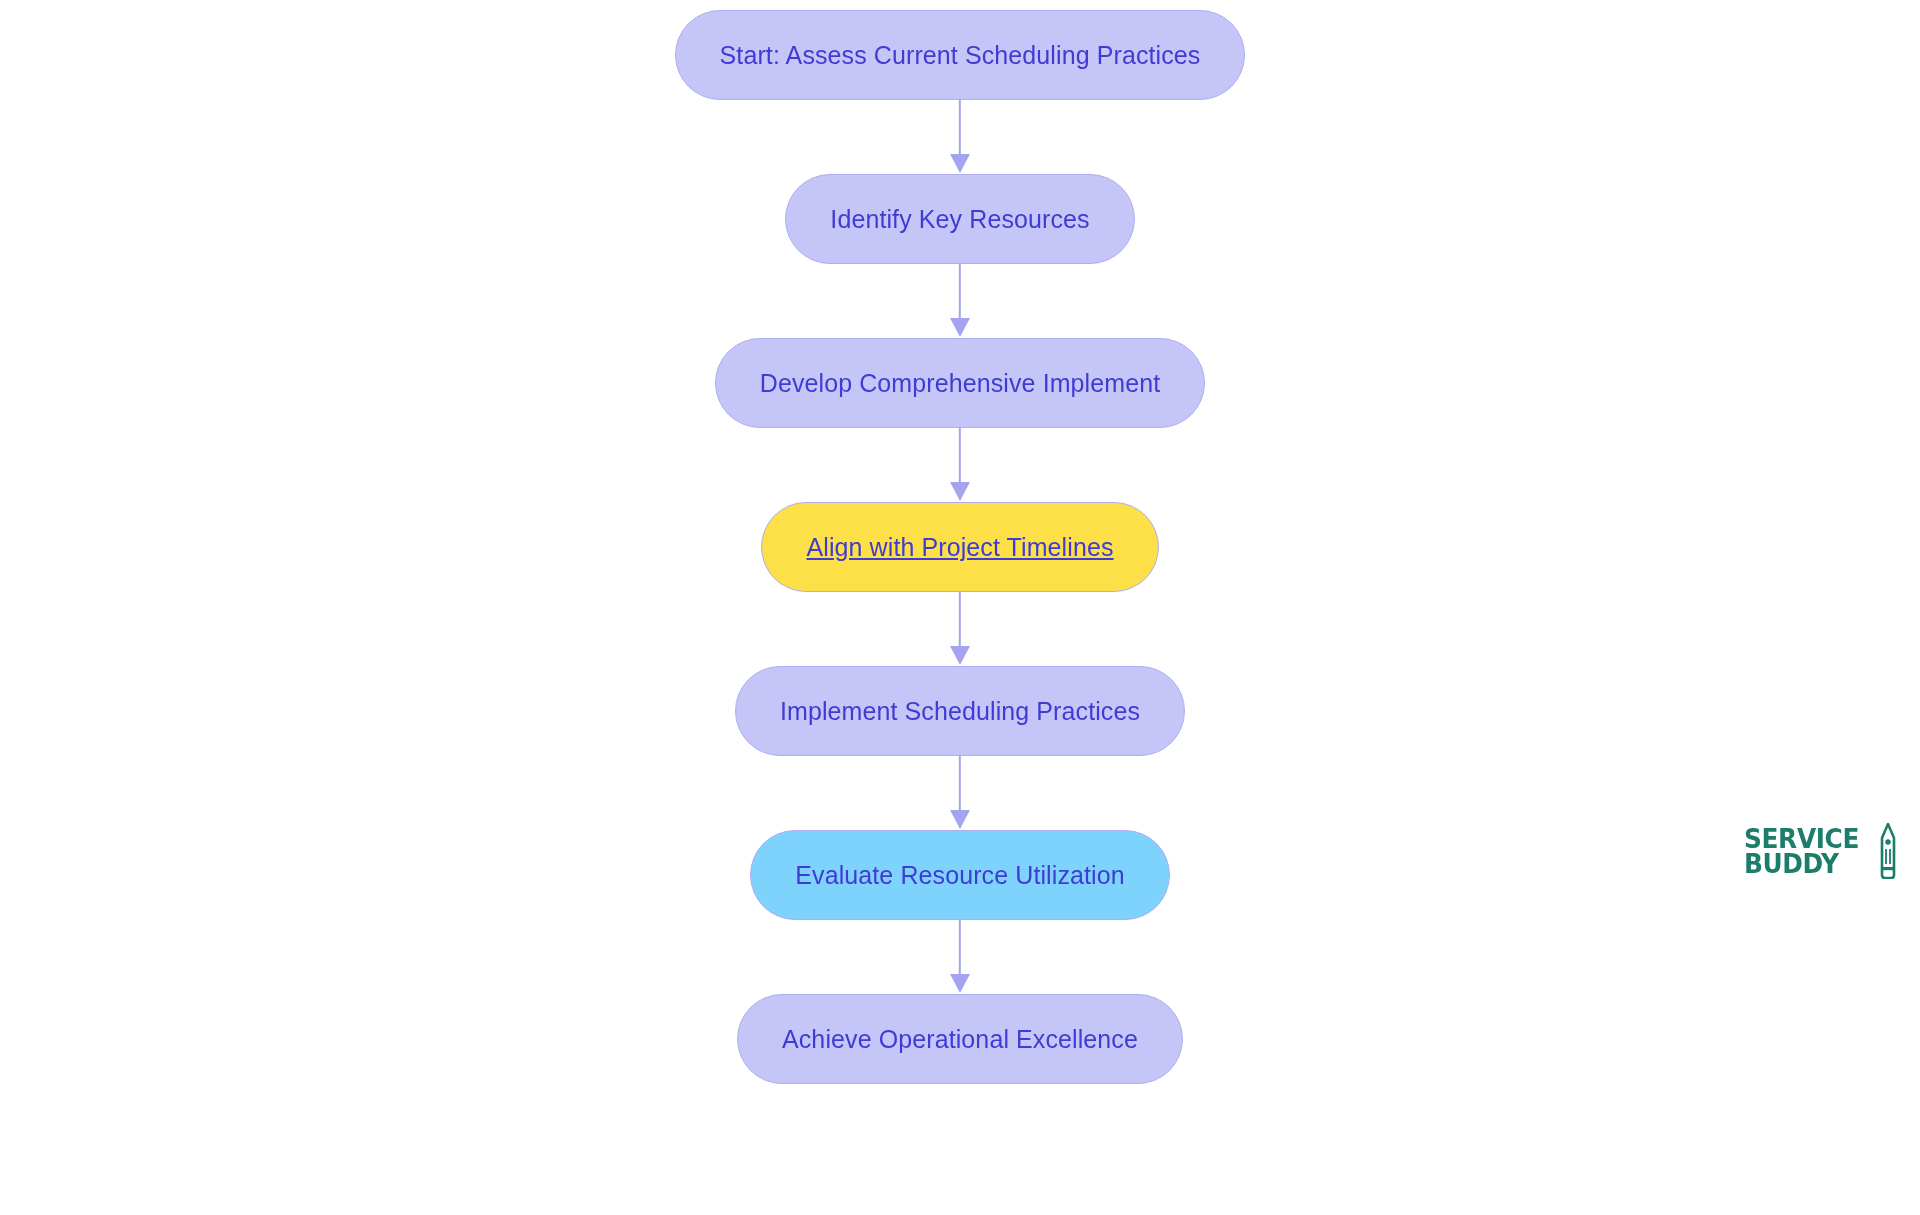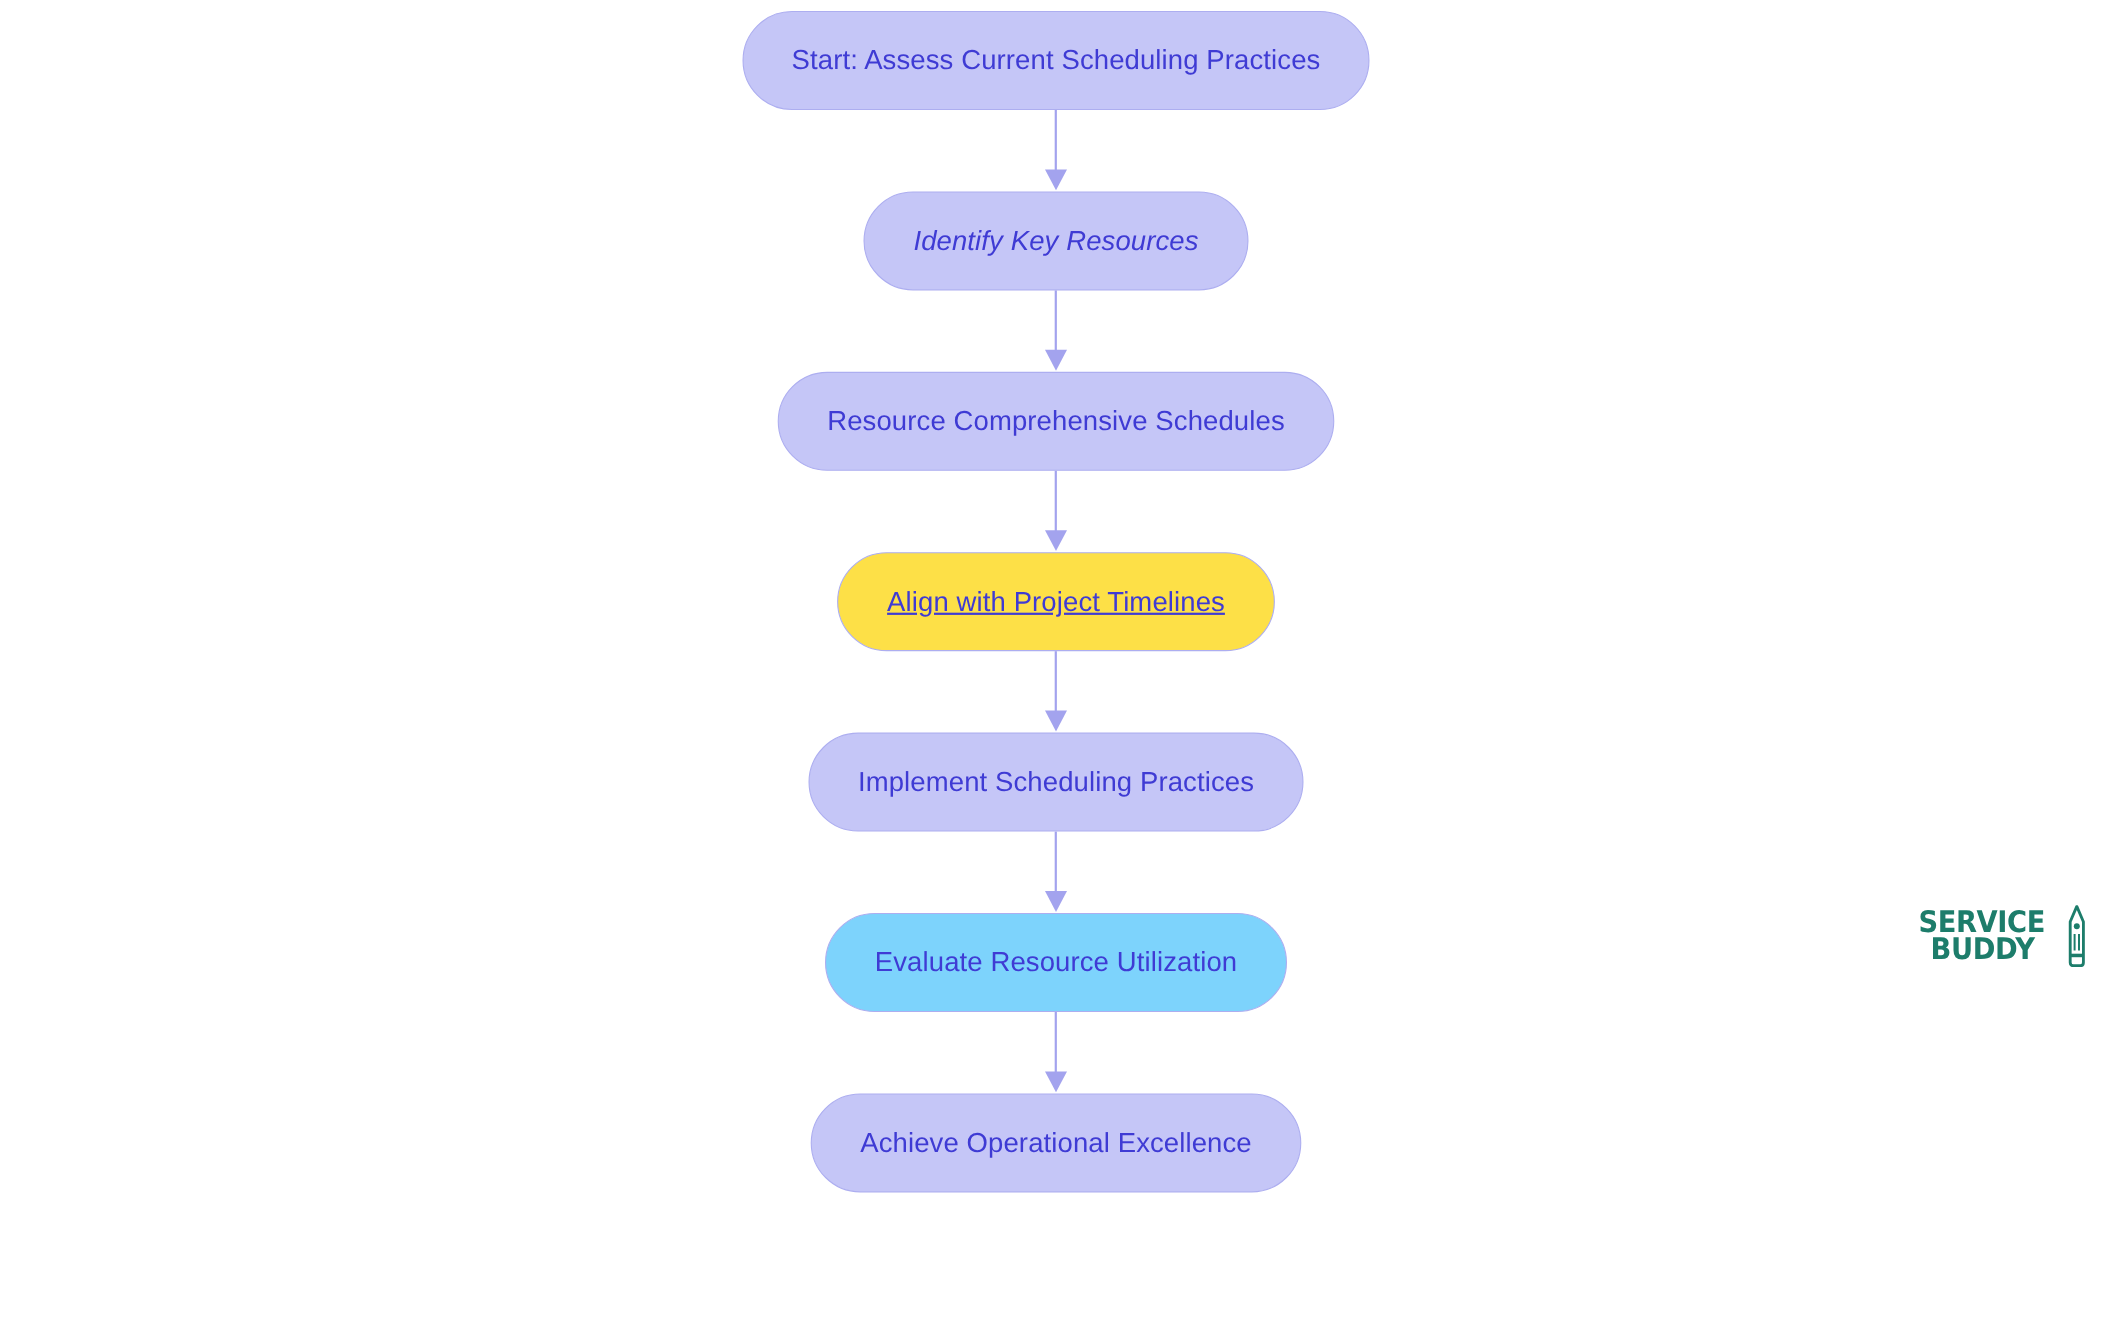--- a/index.html
+++ b/index.html
@@ -89,21 +89,21 @@
     position: absolute;
     right: 22px;
     bottom: 20px;
     display: flex;
     align-items: center;
     gap: 9px;
   }
   .brand-words {
     display: flex;
     flex-direction: column;
-    align-items: center;
+    align-items: flex-start;
     line-height: 0.93;
   }
   .brand-word {
     color: #1d7d6b;
     font-family: "DejaVu Sans", sans-serif;
     font-weight: 700;
     font-size: 27px;
     letter-spacing: -0.4px;
     transform: scaleX(0.92);
     transform-origin: left center;
@@ -121,31 +121,31 @@
 
     <div class="node" style="background: rgb(197, 198, 247); border-color: rgb(173, 174, 240); color: rgb(63, 59, 212);">
       <span class="node-label" style="color: rgb(63, 59, 212);">Start: Assess Current Scheduling Practices</span>
     </div>
 
     <div class="connector">
       <span class="stem" style="background: rgb(163, 163, 238);"></span>
       <span class="head" style="border-top-color: rgb(163, 163, 238);"></span>
     </div>
 
-    <div class="node" style="background: rgb(197, 198, 247); border-color: rgb(173, 174, 240); color: rgb(63, 59, 212); font-style: italic;">
+    <div class="node" style="background: rgb(197, 198, 247); border-color: rgb(173, 174, 240); color: rgb(63, 59, 212);">
       <span class="node-label" style="color: rgb(63, 59, 212);">Identify Key Resources</span>
     </div>
 
     <div class="connector">
       <span class="stem" style="background: rgb(163, 163, 238);"></span>
       <span class="head" style="border-top-color: rgb(163, 163, 238);"></span>
     </div>
 
     <div class="node" style="background: rgb(197, 198, 247); border-color: rgb(173, 174, 240); color: rgb(63, 59, 212);">
-      <span class="node-label" style="color: rgb(63, 59, 212);">Resource Comprehensive Schedules</span>
+      <span class="node-label" style="color: rgb(63, 59, 212);">Develop Comprehensive Implement</span>
     </div>
 
     <div class="connector">
       <span class="stem" style="background: rgb(163, 163, 238);"></span>
       <span class="head" style="border-top-color: rgb(163, 163, 238);"></span>
     </div>
 
     <div class="node" style="background: #fde047; border-color: rgb(173, 174, 240); color: rgb(63, 59, 212); text-decoration: underline;">
       <span class="node-label" style="color: rgb(63, 59, 212);">Align with Project Timelines</span>
     </div>

